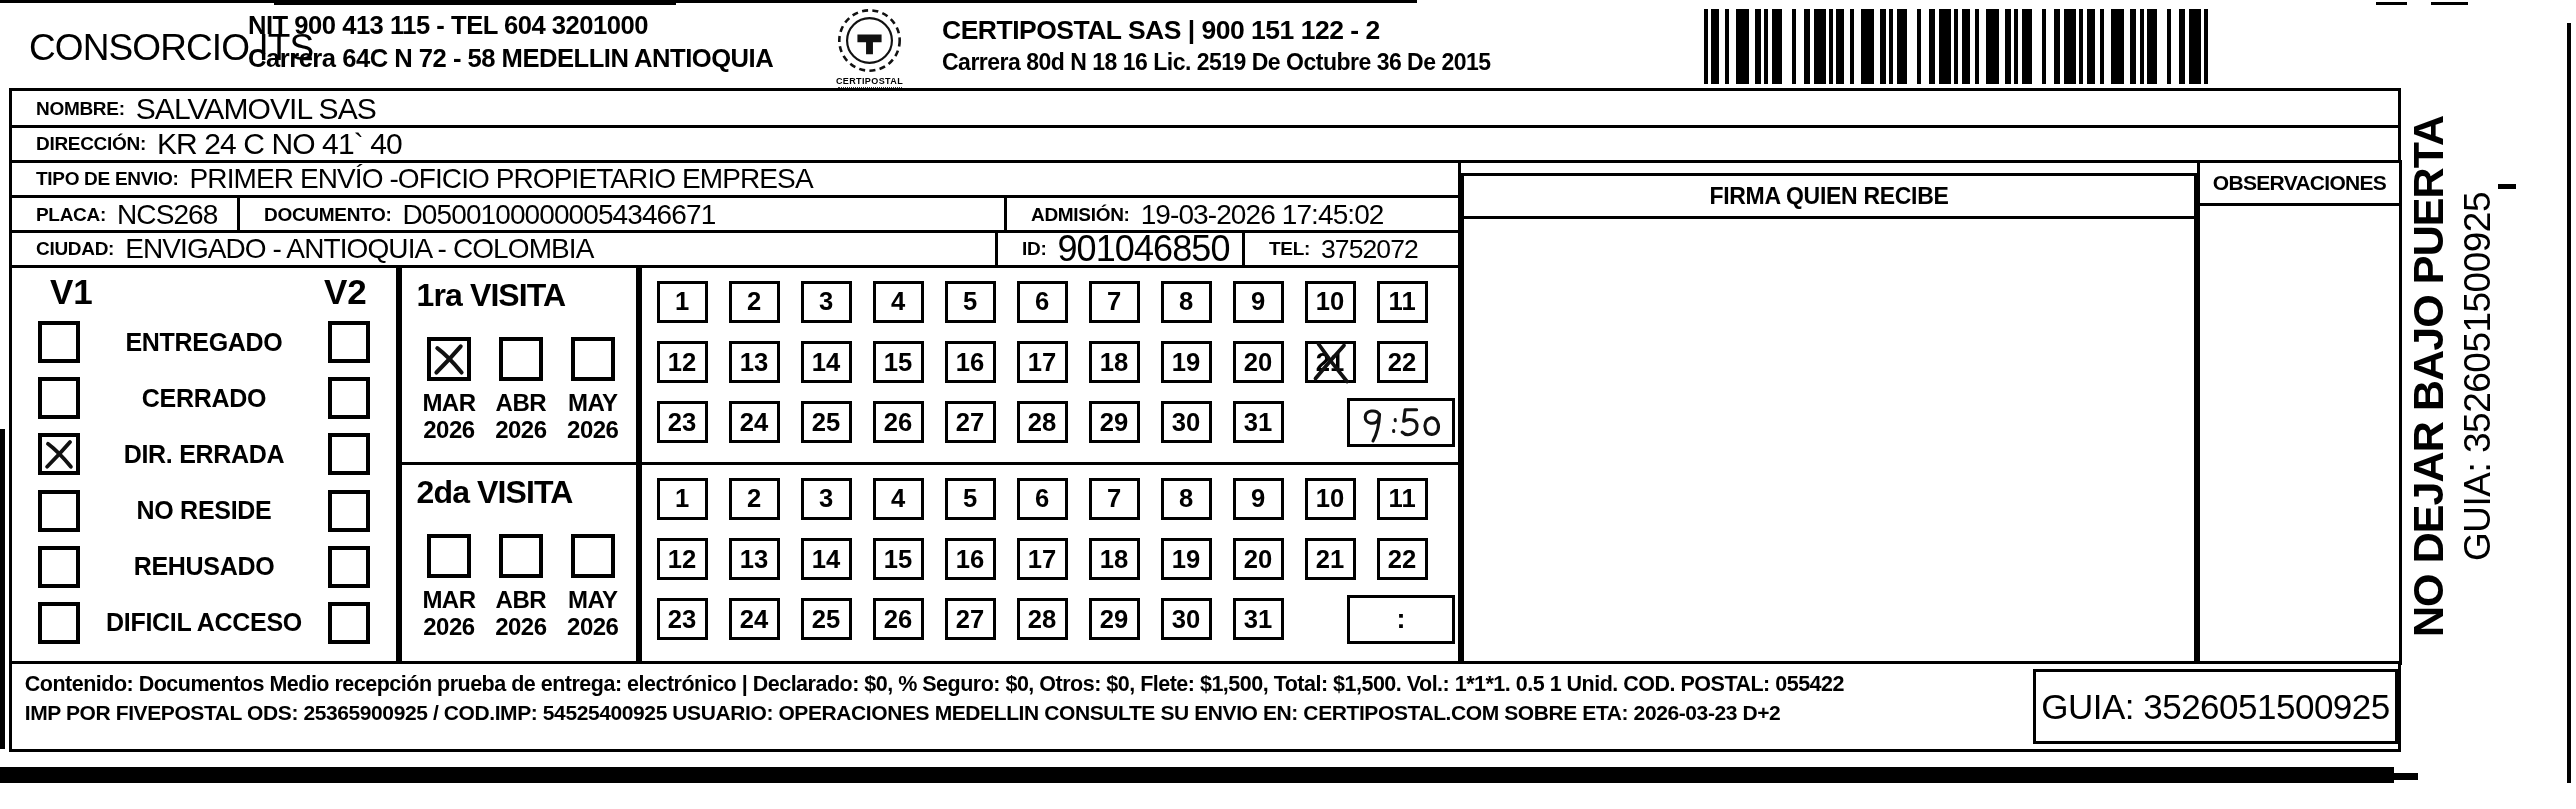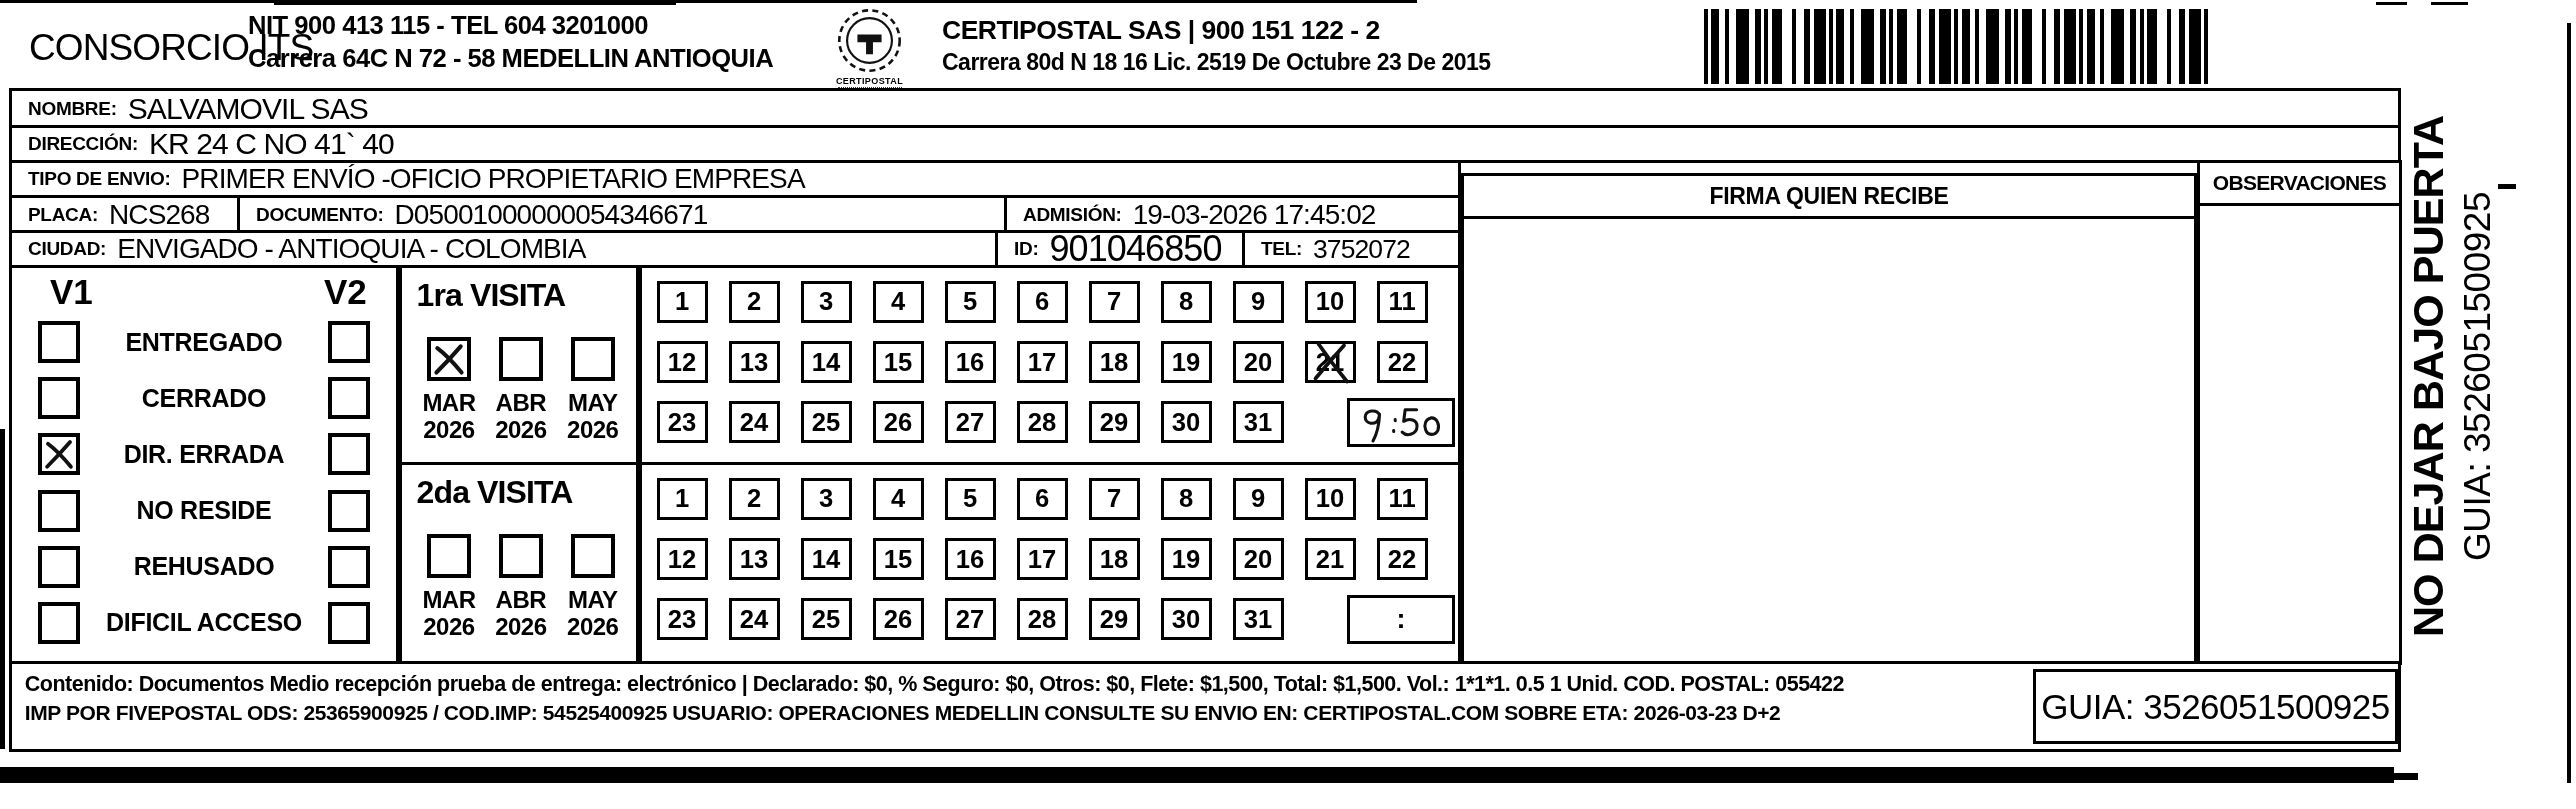--- a/index.html
+++ b/index.html
@@ -16,21 +16,21 @@
   .company-info2 { position:absolute; left:248px; top:44px; font-size:25.6px; font-weight:bold; letter-spacing:-0.5px; white-space:nowrap; }
   .logo-wrap { position:absolute; left:831px; top:5.5px; width:77px; text-align:center; }
   .logo-text { font-size:9px; font-weight:bold; letter-spacing:0.4px; margin-top:-1.8px; }
   .logo-squiggle { height:4.6px; border-top:1.8px dotted #333; width:64px; margin:0.9px auto 0; }
   .carrier-line1 { position:absolute; left:942px; top:14.6px; font-size:26.5px; font-weight:bold; letter-spacing:-0.5px; white-space:nowrap; }
   .carrier-line2 { position:absolute; left:942px; top:49px; font-size:23px; font-weight:bold; letter-spacing:-0.5px; white-space:nowrap; }
   #barcode { position:absolute; left:1704px; top:9px; width:520px; height:75px; }
   #barcode .bar { position:absolute; top:0; bottom:0; background:#000; }
 
   
-  .frow { display:flex; align-items:center; padding-left:16px; gap:11px; overflow:hidden; }
+  .frow { display:flex; align-items:center; padding-left:24px; gap:11px; overflow:hidden; }
   .row-label { font-weight:bold; font-size:19px; letter-spacing:-0.3px; white-space:nowrap; flex:none; }
   .row-value { font-size:28px; letter-spacing:-0.9px; white-space:nowrap; }
 
   
   .v-header { position:absolute; top:3.7px; font-size:35px; font-weight:bold; }
   #status-rows { position:absolute; left:0; right:0; top:46px; bottom:11px;
     display:flex; flex-direction:column; justify-content:space-around; padding:0 26px; }
   .status-row { display:flex; align-items:center; }
   .status-label { flex:1; text-align:center; font-weight:bold; font-size:25px; letter-spacing:-0.3px; }
   .cb { border:4.6px solid #000; box-sizing:border-box; position:relative; background:#fff; flex:none; }
@@ -93,21 +93,21 @@
     <svg viewBox="0 0 80 80" width="69" height="69">
       <circle cx="40" cy="40" r="35" fill="none" stroke="#111" stroke-width="3" stroke-dasharray="7 5"></circle>
       <circle cx="40" cy="40" r="26" fill="none" stroke="#111" stroke-width="2.5"></circle>
       <path d="M26 33 h28 v9 h-10 v14 h-8 V42 h-10 z" fill="#111"></path>
     </svg>
     <div class="logo-text">CERTIPOSTAL</div>
     <div class="logo-squiggle"></div>
   </div>
 
   <div class="carrier-line1">CERTIPOSTAL SAS | 900 151 122 - 2</div>
-  <div class="carrier-line2">Carrera 80d N 18 16  Lic. 2519 De Octubre 23 De 2015</div>
+  <div class="carrier-line2">Carrera 80d N 18 16  Lic. 2519 De Octubre 36 De 2015</div>
 
   <div id="barcode">
       <div class="bar" style="left: 0px; width: 3.7px;"></div>
       <div class="bar" style="left: 7.3px; width: 8.2px;"></div>
       <div class="bar" style="left: 21px; width: 3.7px;"></div>
       <div class="bar" style="left: 32px; width: 12.8px;"></div>
       <div class="bar" style="left: 51px; width: 5.5px;"></div>
       <div class="bar" style="left: 60px; width: 3.7px;"></div>
       <div class="bar" style="left: 68px; width: 10px;"></div>
       <div class="bar" style="left: 88px; width: 3.7px;"></div>

